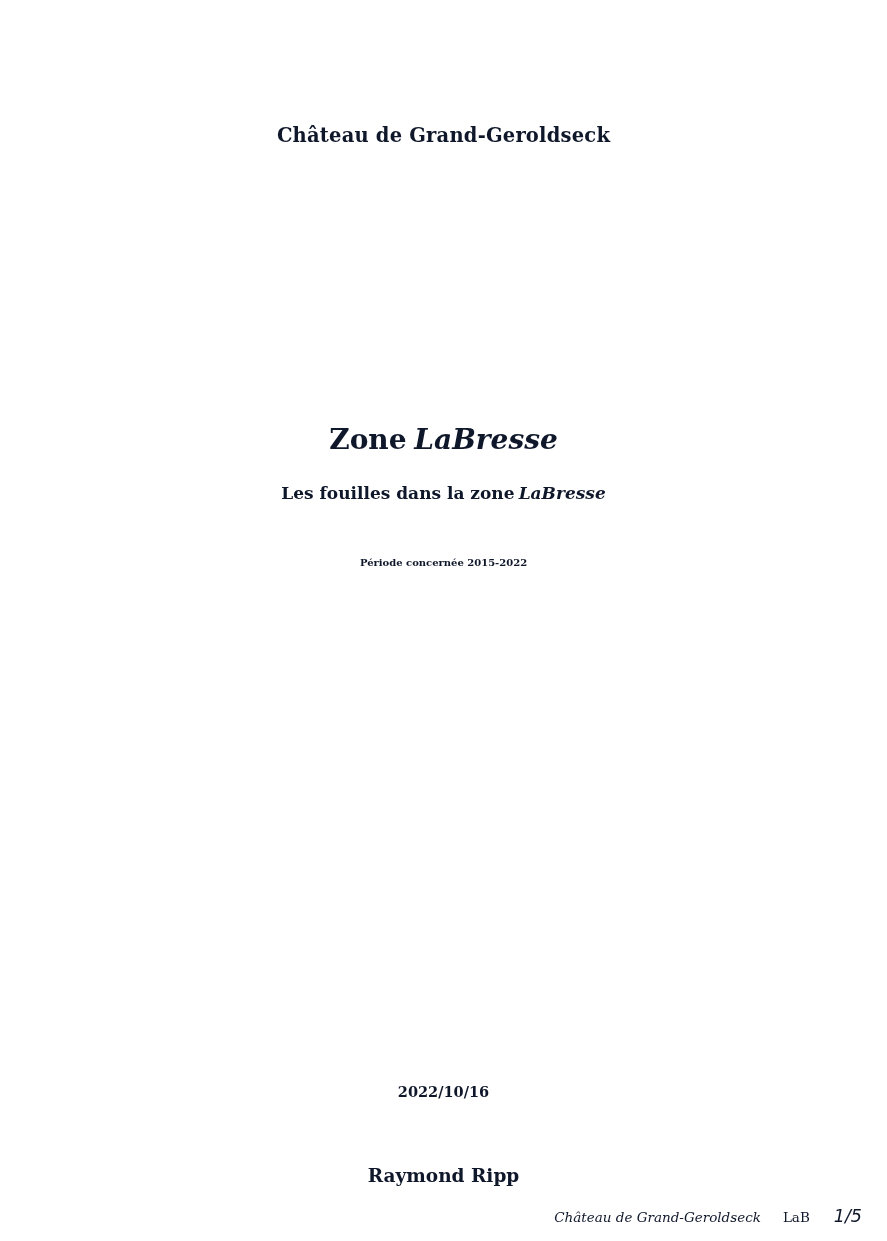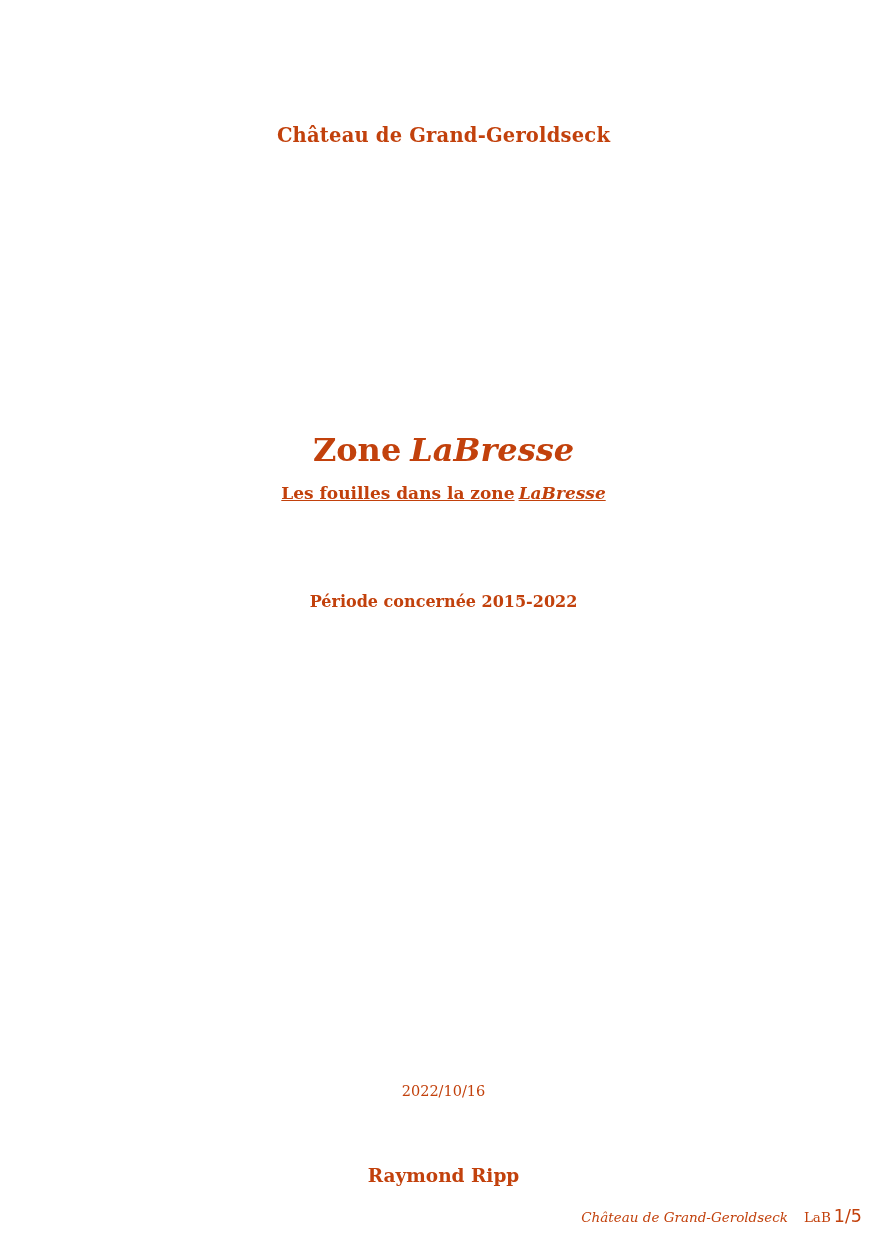--- a/index.html
+++ b/index.html
@@ -5,21 +5,21 @@
   html, body {
     margin: 0;
     padding: 0;
     background: #ffffff;
   }
   .page {
     position: relative;
     width: 887px;
     height: 1241px;
     background: #ffffff;
-    color: #c2410c;
+    color: #0f172a;
     font-family: "DejaVu Serif", "Liberation Serif", serif;
     overflow: hidden;
   }
   .centered {
     position: absolute;
     left: 0;
     right: 0;
     text-align: center;
     white-space: nowrap;
   }
@@ -29,78 +29,77 @@
     font-weight: 700;
     letter-spacing: 0.2px;
   }
   .doc-subtitle {
     top: 167px;
     font-size: 25px;
     font-weight: 700;
   }
   .zone-title {
     top: 423px;
-    font-size: 32px;
+    font-size: 28px;
     font-weight: 700;
-    margin-top: 8px;
   }
   .zone-title .italic-part {
     font-style: italic;
     margin-left: 0.28em;
   }
   .fouilles-line1 {
     top: 483px;
     font-size: 17px;
     font-weight: 700;
-    text-decoration: underline;
   }
   .fouilles-line1 .italic-part {
     font-style: italic;
     margin-left: 0.24em;
   }
   .fouilles-line2 {
     top: 503px;
     font-size: 17px;
     font-weight: 700;
   }
   .period-line {
-    top: 592px;
-    font-size: 16px;
+    top: 557px;
+    font-size: 10px;
     font-weight: 700;
   }
   .date-line {
     top: 1083px;
     font-size: 14.5px;
-    font-weight: 400;
+    font-weight: 700;
   }
   .author-line {
     top: 1165px;
     font-size: 18.5px;
     font-weight: 700;
   }
   .footer {
     position: absolute;
     right: 25px;
     top: 1206px;
     display: flex;
     align-items: baseline;
     white-space: nowrap;
   }
   .footer .book-title {
     font-style: italic;
     font-size: 13.5px;
   }
   .footer .zone-code {
     font-size: 13.5px;
-    margin-left: 16px;
+    margin-left: 22px;
   }
   .footer .page-number {
     font-family: "DejaVu Sans", "Liberation Sans", sans-serif;
     font-size: 17.5px;
-    margin-left: 3px;
+    margin-left: 24px;
+    font-style: italic;
   }
 </style>
 </head>
 <body>
 
 <div class="page">
 
   <div class="centered site-title">Château de Grand-Geroldseck</div>
 
 

